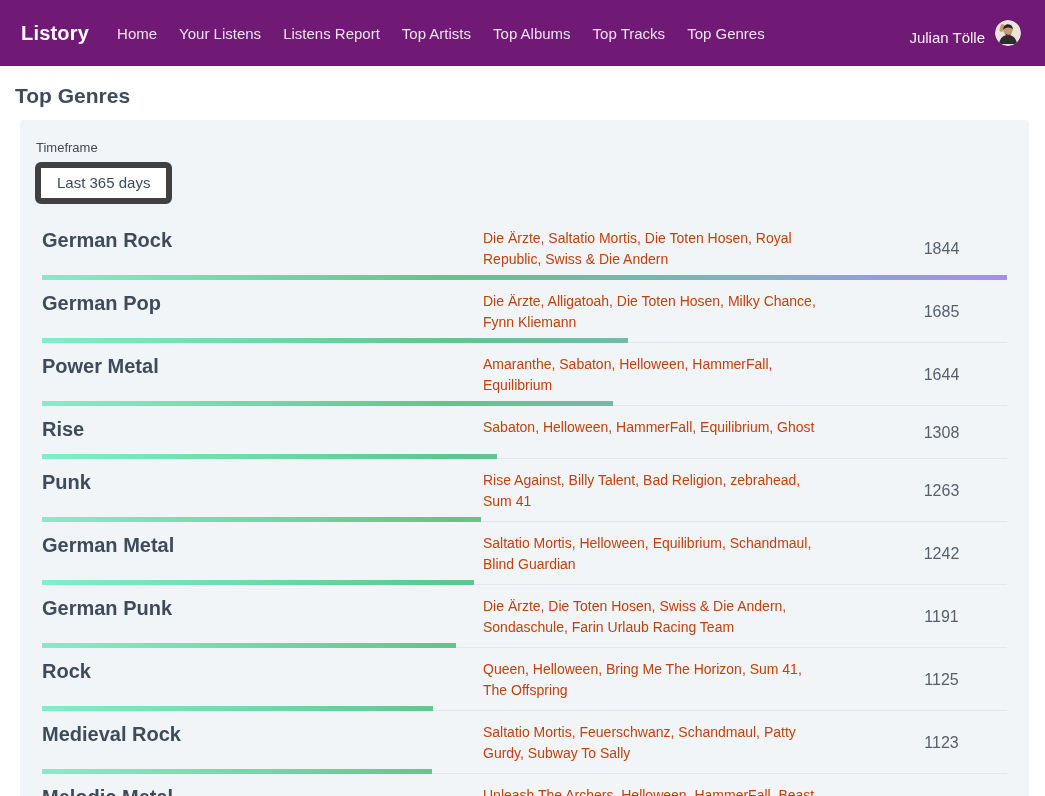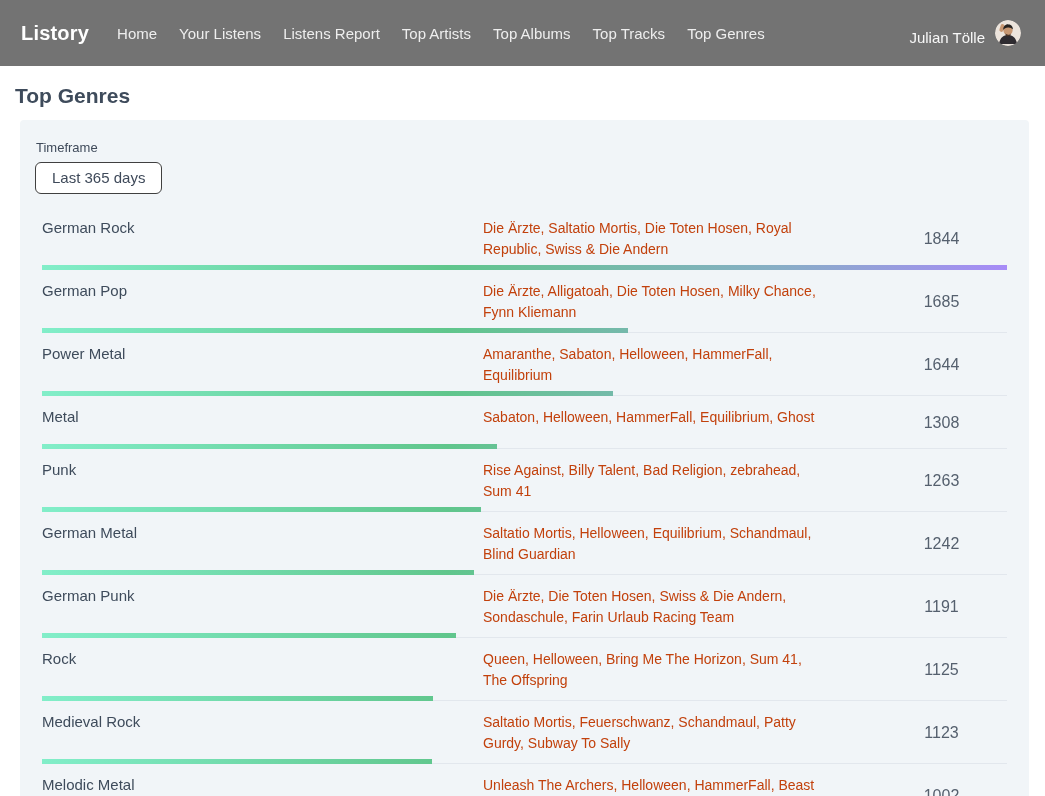--- a/index.html
+++ b/index.html
@@ -1,47 +1,47 @@
 <!DOCTYPE html>
 <html><head>
 <meta charset="utf-8">
 <style>
   * { margin:0; padding:0; box-sizing:border-box; }
   html,body { width:1045px; height:796px; overflow:hidden; background:#ffffff;
     font-family:"Liberation Sans","DejaVu Sans",sans-serif; }
 
   
-  .navbar { height:66px; background:#737373; display:flex; align-items:center;
+  .navbar { height:66px; background:#701a75; display:flex; align-items:center;
     padding:0 24px 0 21px; color:#fff; }
   .brand { font-size:20px; font-weight:700; letter-spacing:.2px; margin-right:28px; cursor:pointer; }
   .nav-links { display:flex; align-items:center; gap:22px; flex:1; }
   .nav-link { font-size:15px; color:rgba(255,255,255,.88); cursor:pointer; white-space:nowrap; }
   .nav-user { display:flex; align-items:flex-end; gap:10px; }
   .user-name { font-size:15px; color:rgba(255,255,255,.95); }
   .avatar { width:26px; height:26px; border-radius:50%; overflow:hidden; display:block; cursor:pointer; }
 
   
   .page-title { font-size:21px; font-weight:600; color:#3e4b5b; margin:18px 0 12px 15px; }
 
   .card { margin:0 16px 0 20px; background:#f1f5f8; border-radius:4px;
     padding:20px 22px 0 22px; height:680px; overflow:hidden; }
 
   .filter-label { font-size:13px; color:#3f4a5a; margin:0 0 7px -6px; }
-  .filter-btn { display:inline-block; background:#ffffff; border:1px solid #404040;
+  .filter-btn { display:inline-block; background:#ffffff; border:6px solid #404040;
     border-radius:6px; padding:6px 16px 7px 16px; font-size:15px; color:#3f4a5a;
     margin-left:-7px; cursor:pointer; }
 
   
   .genre-table { margin-top:13px; }
   .grow { position:relative; display:flex; align-items:stretch; min-height:53px; }
   .divider { position:absolute; left:0; right:0; bottom:0; height:1px; background:#e2e7ed; }
   .bar { position:absolute; left:0; bottom:0; height:5px;
     background-image:linear-gradient(90deg,#82eec9 0%,#60c68c 42%,#87aec5 76%,#a78bf7 100%);
     background-size:965px 5px; background-repeat:no-repeat; }
-  .cell-genre { width:441px; padding-top:12px; font-size:15px; font-weight:400; color:#3e4b5b; }
+  .cell-genre { width:441px; padding-top:12px; font-size:20px; font-weight:700; color:#3e4b5b; }
   .cell-artists { width:335px; padding-top:11px; padding-bottom:10px;
     font-size:14px; line-height:21px; color:#c2410c; }
   .cell-count { flex:1; display:flex; align-items:center; justify-content:center;
     padding-left:58px; font-size:16px; color:#55606e; }
 </style>
 </head>
 <body>
 
 <header class="navbar">
   <div class="brand">Listory</div>
@@ -94,21 +94,21 @@
 
   <div class="grow">
     <div class="cell-genre">Power Metal</div>
     <div class="cell-artists">Amaranthe, Sabaton, Helloween, HammerFall, Equilibrium</div>
     <div class="cell-count">1644</div>
     <div class="divider"></div>
     <div class="bar" style="width: 59.2%;"></div>
   </div>
 
   <div class="grow">
-    <div class="cell-genre">Metal</div>
+    <div class="cell-genre">Rise</div>
     <div class="cell-artists">Sabaton, Helloween, HammerFall, Equilibrium, Ghost</div>
     <div class="cell-count">1308</div>
     <div class="divider"></div>
     <div class="bar" style="width: 47.1%;"></div>
   </div>
 
   <div class="grow">
     <div class="cell-genre">Punk</div>
     <div class="cell-artists">Rise Against, Billy Talent, Bad Religion, zebrahead, Sum 41</div>
     <div class="cell-count">1263</div>

